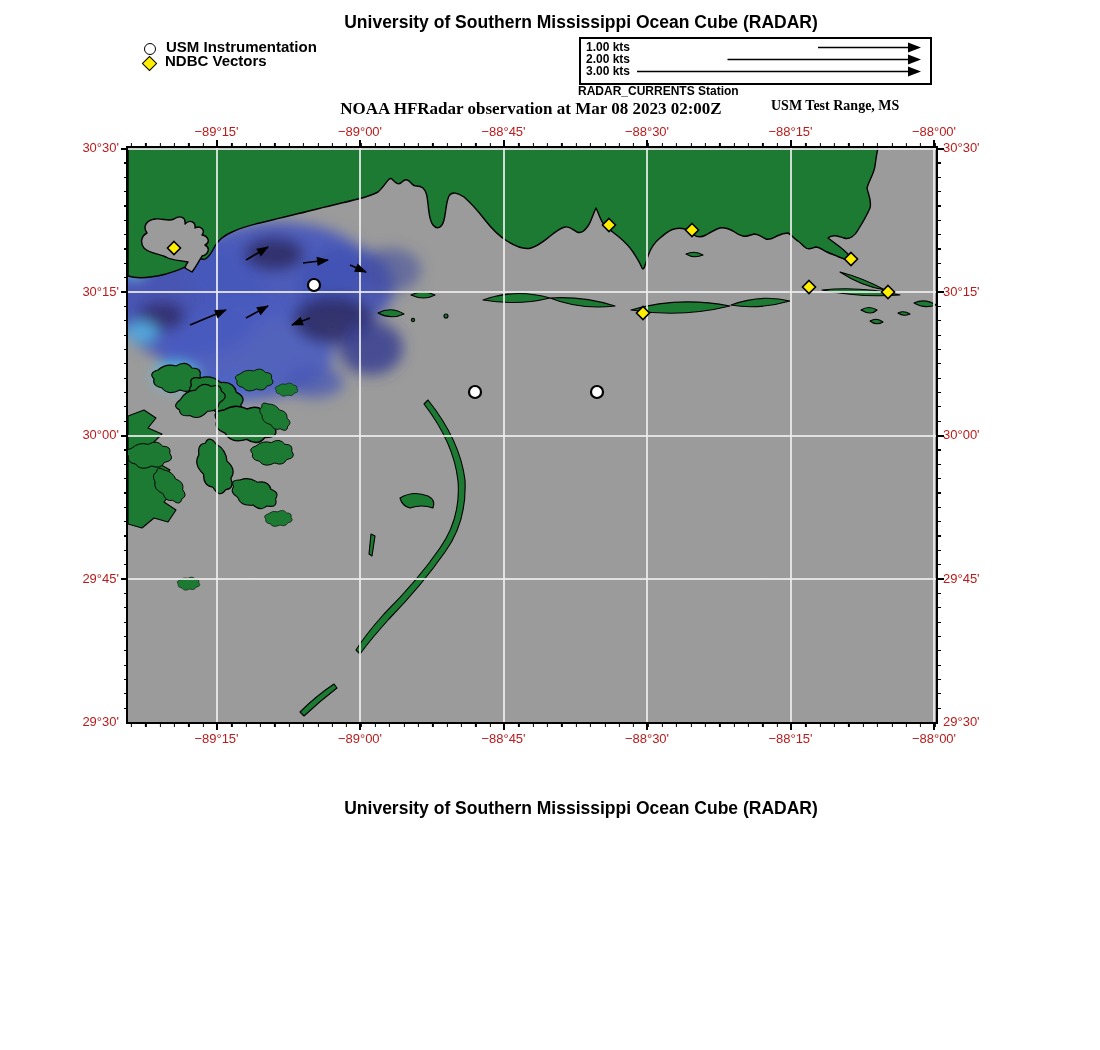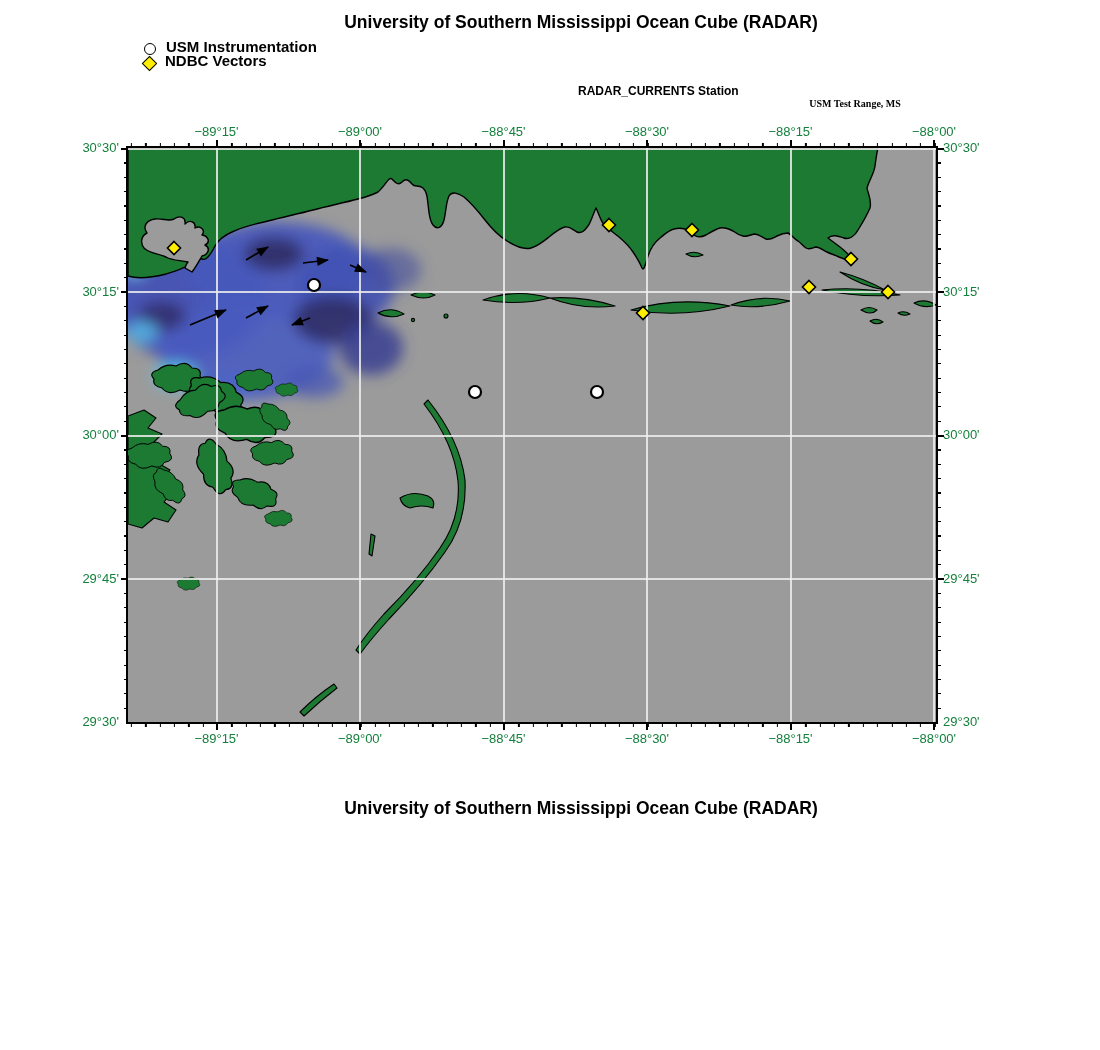--- a/index.html
+++ b/index.html
@@ -2,22 +2,22 @@
 <html><head>
 <meta charset="utf-8">
 <style>
   html,body{margin:0;padding:0;background:#fff;}
   #fig{position:relative;width:960px;height:1050px;background:#fff;overflow:hidden;
        font-family:"Liberation Sans",sans-serif;color:#000;margin-left:31px;}
   .abs{position:absolute;}
   .ttl{font-weight:bold;font-size:17.5px;text-align:center;width:1100px;left:0;}
   #subtitle{font-family:"Liberation Serif",serif;font-weight:bold;font-size:17px;
             left:0;width:1000px;text-align:center;top:99px;}
-  #region-label{font-family:"Liberation Serif",serif;font-weight:bold;font-size:10px;
-                left:740px;width:168px;text-align:center;top:98px;}
+  #region-label{font-family:"Liberation Serif",serif;font-weight:bold;font-size:14px;
+                left:740px;width:168px;text-align:left;top:98px;}
   .lgrow{position:absolute;display:flex;align-items:flex-end;gap:10px;
          font-weight:bold;font-size:15px;}
   .lg-circle{width:10px;height:10px;border:1.8px solid #000;border-radius:50%;background:#fff;}
   .lg-diamond{width:9px;height:9px;border:1.6px solid #000;background:#ffee00;transform:rotate(45deg);}
   #scale-box{left:548px;top:37px;width:349px;height:44px;border:2.5px solid #000;background:#fff;}
   .krow{position:absolute;left:5px;font-weight:bold;font-size:12px;line-height:12px;}
   #scale-caption{left:547px;top:84px;font-weight:bold;font-size:12px;}
   #basemap,#overlay{position:absolute;left:97px;top:148px;}
   #grid{left:97px;top:148px;width:808px;height:574px;
     background:
@@ -28,21 +28,21 @@
   .tkx{position:absolute;left:97px;width:808px;}
   .tky{position:absolute;top:148px;height:574px;}
   #tkt-ma{top:140px;height:7px;background:repeating-linear-gradient(90deg,#000 0 1.7px,transparent 1.7px 143.5px);background-position:88px 0;}
   #tkt-mi{top:143px;height:4px;background:repeating-linear-gradient(90deg,#000 0 1.2px,transparent 1.2px 14.35px);background-position:2.9px 0;}
   #tkb-ma{top:722.5px;height:7px;background:repeating-linear-gradient(90deg,#000 0 1.7px,transparent 1.7px 143.5px);background-position:88px 0;}
   #tkb-mi{top:722.5px;height:4px;background:repeating-linear-gradient(90deg,#000 0 1.2px,transparent 1.2px 14.35px);background-position:2.9px 0;}
   #tkl-ma{left:89.5px;width:7px;background:repeating-linear-gradient(180deg,#000 0 1.7px,transparent 1.7px 143.5px);}
   #tkl-mi{left:92.5px;width:4px;background:repeating-linear-gradient(180deg,#000 0 1.2px,transparent 1.2px 14.35px);}
   #tkr-ma{left:905.5px;width:7px;background:repeating-linear-gradient(180deg,#000 0 1.7px,transparent 1.7px 143.5px);}
   #tkr-mi{left:905.5px;width:4px;background:repeating-linear-gradient(180deg,#000 0 1.2px,transparent 1.2px 14.35px);}
-  .ax{position:absolute;font-size:13px;color:#15803d;}
+  .ax{position:absolute;font-size:13px;color:#b91c1c;}
   #cbar{left:977px;top:285px;width:23px;height:298px;border:1.6px solid #000;}
   .cbhair{position:absolute;left:0;width:23px;height:1.5px;background:rgba(215,215,215,.9);}
   .cbtick{position:absolute;left:1002px;width:6px;height:1.6px;background:#000;}
   #speed-label{left:1014px;top:426px;width:60px;font-weight:bold;font-size:13.5px;
                transform:rotate(-90deg);transform-origin:center;text-align:center;}
   #title-bottom{top:798px;}
   #title-top{top:12px;}
 </style>
 </head>
 <body>
@@ -53,22 +53,36 @@
 
   <div class="lgrow" style="left:113px;top:38px;">
     <span class="lg-circle"></span>
     <span>USM Instrumentation</span>
   </div>
   <div class="lgrow" style="left:113px;top:52px;">
     <span class="lg-diamond"></span>
     <span>NDBC Vectors</span>
   </div>
 
+  <div class="abs" id="scale-box">
+    <div class="krow" style="top:2px;">1.00 kts</div>
+    <div class="krow" style="top:14px;">2.00 kts</div>
+    <div class="krow" style="top:26px;">3.00 kts</div>
+    <svg id="scalearrows" width="349" height="44" style="position:absolute;left:0;top:0;">
+        <line x1="237" y1="8.5" x2="337" y2="8.5" stroke="#000" stroke-width="1.6"></line>
+        <polygon points="340,8.5 327,3.5 327,13.5" fill="#000"></polygon>
+        <line x1="146.5" y1="20.5" x2="337" y2="20.5" stroke="#000" stroke-width="1.6"></line>
+        <polygon points="340,20.5 327,15.5 327,25.5" fill="#000"></polygon>
+        <line x1="56" y1="32.5" x2="337" y2="32.5" stroke="#000" stroke-width="1.6"></line>
+        <polygon points="340,32.5 327,27.5 327,37.5" fill="#000"></polygon>
+      </svg>
+  </div>
   <div class="abs" id="scale-caption">RADAR_CURRENTS Station</div>
 
+  <div class="abs" id="subtitle">NOAA HFRadar observation at Mar 08 2023 02:00Z</div>
   <div class="abs" id="region-label">USM Test Range, MS</div>
 
   <svg id="basemap" width="808" height="574" viewBox="0 0 808 574">
     <defs>
       <filter id="bl" x="-30%" y="-30%" width="160%" height="160%">
           <feGaussianBlur stdDeviation="7"></feGaussianBlur>
         </filter>
       <path id="mb" d="M0,0q8,-7 18,-4q10,-6 16,2q10,0 8,8q6,8 -6,10q-4,8 -14,4q-12,6 -18,-2q-10,-2 -8,-9q-6,-6 4,-9z"></path>
     </defs>
     <rect x="0" y="0" width="808" height="574" fill="#9b9b9b"></rect>

